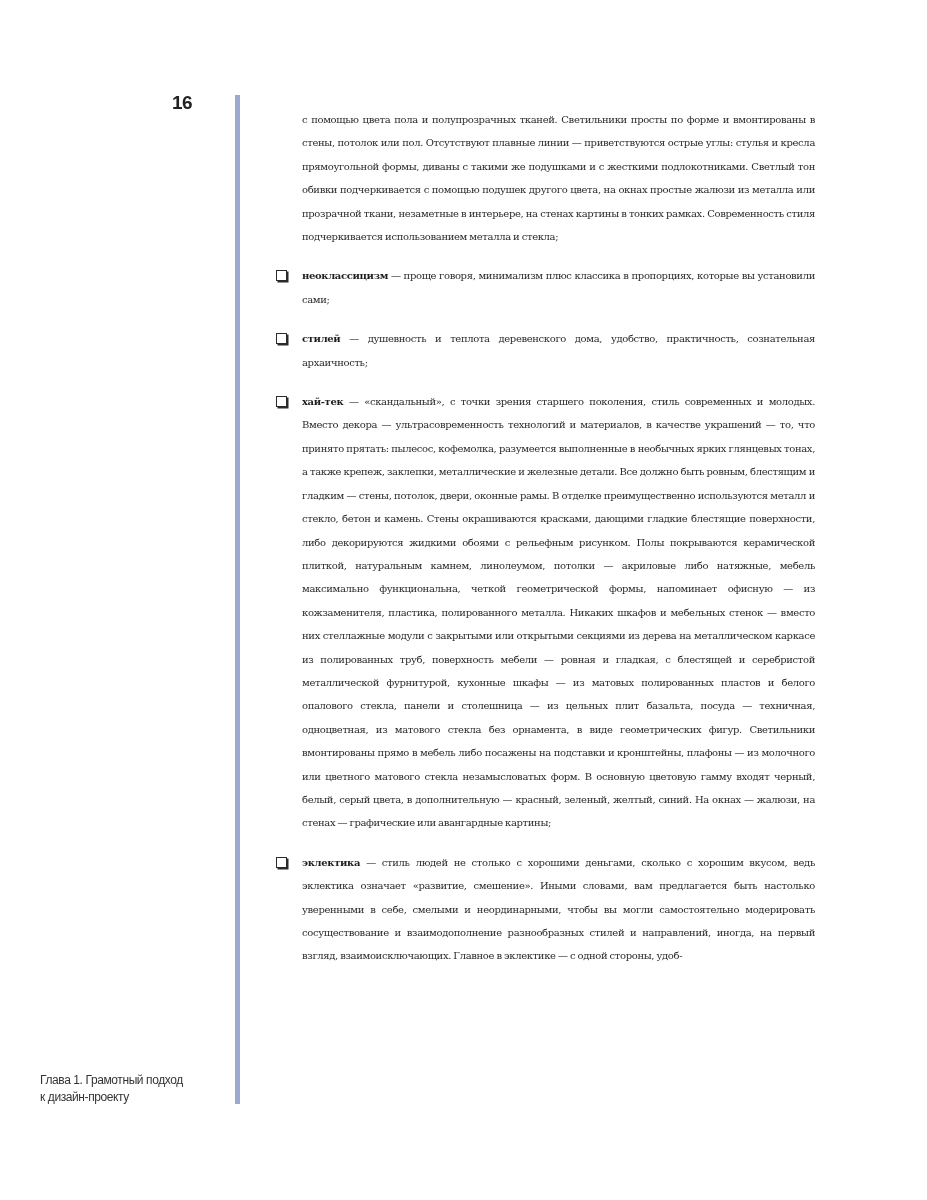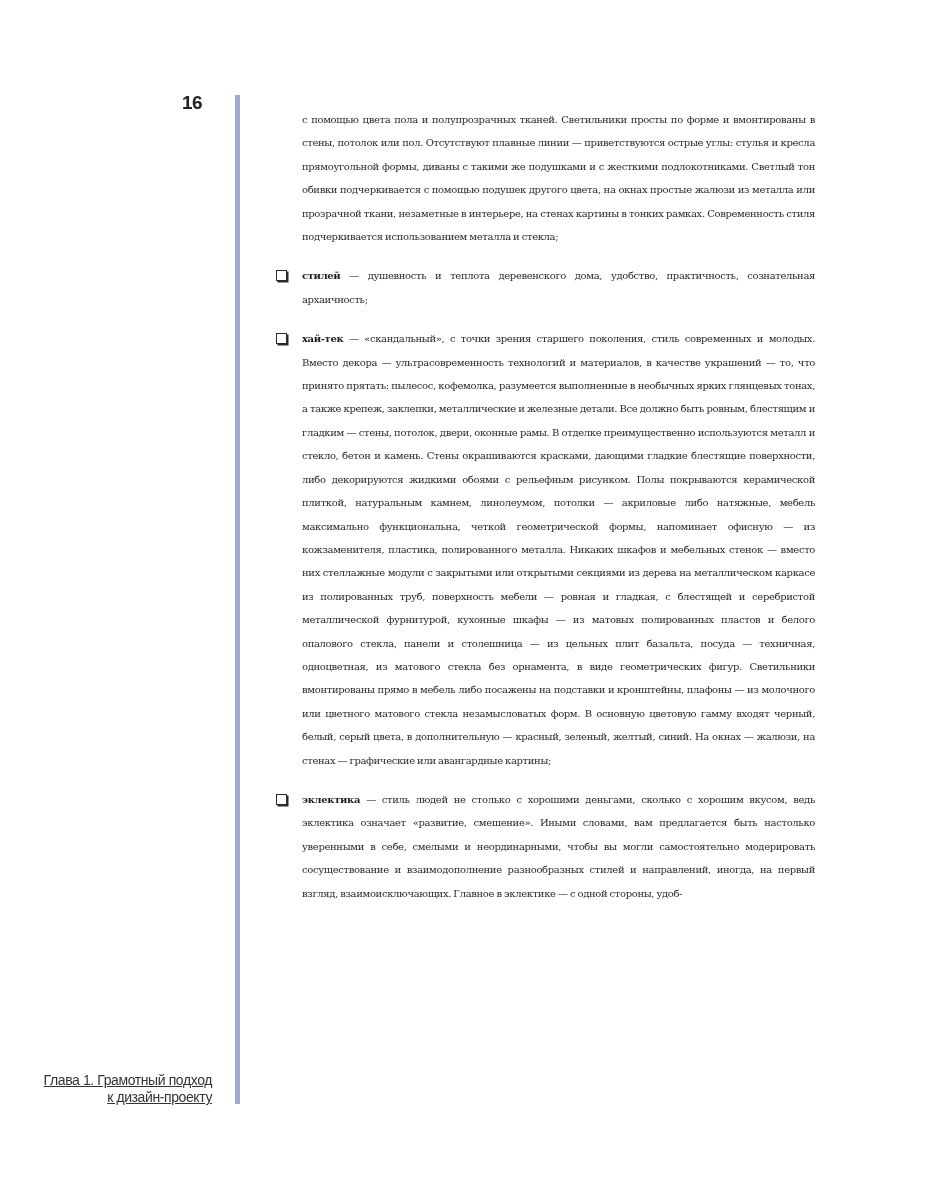--- a/index.html
+++ b/index.html
@@ -13,47 +13,46 @@
       position: relative;
       overflow: hidden;
       font-family: "DejaVu Serif", "Liberation Serif", serif;
       color: #2a2a2a;
     }
     .page-number {
       position: absolute;
       left: 172px;
       top: 92px;
       width: 40px;
-      text-align: center;
+      text-align: left;
       font-family: "Liberation Sans", "DejaVu Sans", sans-serif;
       font-weight: bold;
       font-size: 19px;
       color: #222;
       letter-spacing: -0.5px;
     }
     .margin-bar {
       position: absolute;
       left: 235px;
       top: 95px;
       width: 5px;
       height: 1009px;
       background: #9ea9cf;
     }
     .chapter-footer {
       position: absolute;
       left: 40px;
       top: 1072px;
       width: 172px;
-      text-align: right;
+      text-align: left;
       font-family: "Liberation Sans", "DejaVu Sans", sans-serif;
-      font-size: 14px;
+      font-size: 12px;
       line-height: 17px;
       color: #333;
       letter-spacing: -0.4px;
-      text-decoration: underline;
     }
     .chapter-footer span { display: block; }
     .text-column {
       position: absolute;
       left: 286px;
       top: 92px;
       width: 545px;
     }
     .para {
       font-size: 10px;
@@ -97,20 +96,23 @@
 <div class="chapter-footer">
   <span>Глава 1. Грамотный подход</span>
   <span>к дизайн-проекту</span>
 </div>
 
 <div class="text-column">
   <p class="para">с помощью цвета пола и полупрозрачных тканей. Светильники просты по форме и вмонтированы в стены, потолок или пол. Отсутствуют плавные линии — приветствуются острые углы: стулья и кресла прямоугольной формы, диваны с такими же подушками и с жесткими подлокотниками. Светлый тон обивки подчеркивается с помощью подушек другого цвета, на окнах простые жалюзи из металла или прозрачной ткани, незаметные в интерьере, на стенах картины в тонких рамках. Современность стиля подчеркивается использованием металла и стекла;</p>
 
   <ul class="list">
     <li class="list-item para">
+      <span class="bullet"></span><span class="term">неоклассицизм</span><span> — проще говоря, минимализм плюс классика в пропорциях, которые вы установили сами;</span>
+    </li>
+    <li class="list-item para">
       <span class="bullet"></span><span class="term">стилей</span><span> — душевность и теплота деревенского дома, удобство, практичность, сознательная архаичность;</span>
     </li>
     <li class="list-item para">
       <span class="bullet"></span><span class="term">хай-тек</span><span> — «скандальный», с точки зрения старшего поколения, стиль современных и молодых. Вместо декора — ультрасовременность технологий и материалов, в качестве украшений — то, что принято прятать: пылесос, кофемолка, разумеется выполненные в необычных ярких глянцевых тонах, а также крепеж, заклепки, металлические и железные детали. Все должно быть ровным, блестящим и гладким — стены, потолок, двери, оконные рамы. В отделке преимущественно используются металл и стекло, бетон и камень. Стены окрашиваются красками, дающими гладкие блестящие поверхности, либо декорируются жидкими обоями с рельефным рисунком. Полы покрываются керамической плиткой, натуральным камнем, линолеумом, потолки — акриловые либо натяжные, мебель максимально функциональна, четкой геометрической формы, напоминает офисную — из кожзаменителя, пластика, полированного металла. Никаких шкафов и мебельных стенок — вместо них стеллажные модули с закрытыми или открытыми секциями из дерева на металлическом каркасе из полированных труб, поверхность мебели — ровная и гладкая, с блестящей и серебристой металлической фурнитурой, кухонные шкафы — из матовых полированных пластов и белого опалового стекла, панели и столешница — из цельных плит базальта, посуда — техничная, одноцветная, из матового стекла без орнамента, в виде геометрических фигур. Светильники вмонтированы прямо в мебель либо посажены на подставки и кронштейны, плафоны — из молочного или цветного матового стекла незамысловатых форм. В основную цветовую гамму входят черный, белый, серый цвета, в дополнительную — красный, зеленый, желтый, синий. На окнах — жалюзи, на стенах — графические или авангардные картины;</span>
     </li>
     <li class="list-item para">
       <span class="bullet"></span><span class="term">эклектика</span><span> — стиль людей не столько с хорошими деньгами, сколько с хорошим вкусом, ведь эклектика означает «развитие, смешение». Иными словами, вам предлагается быть настолько уверенными в себе, смелыми и неординарными, чтобы вы могли самостоятельно модерировать сосуществование и взаимодополнение разнообразных стилей и направлений, иногда, на первый взгляд, взаимоисключающих. Главное в эклектике — с одной стороны, удоб-</span>
     </li>
   </ul>
 </div>

